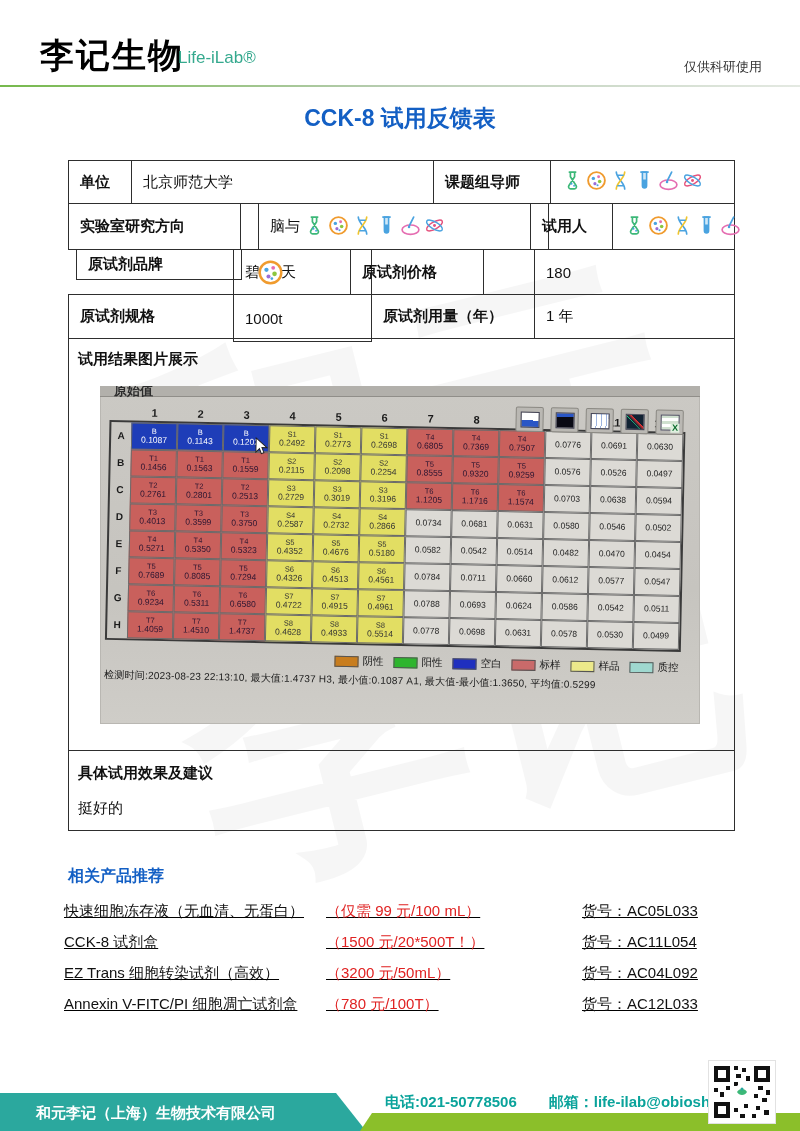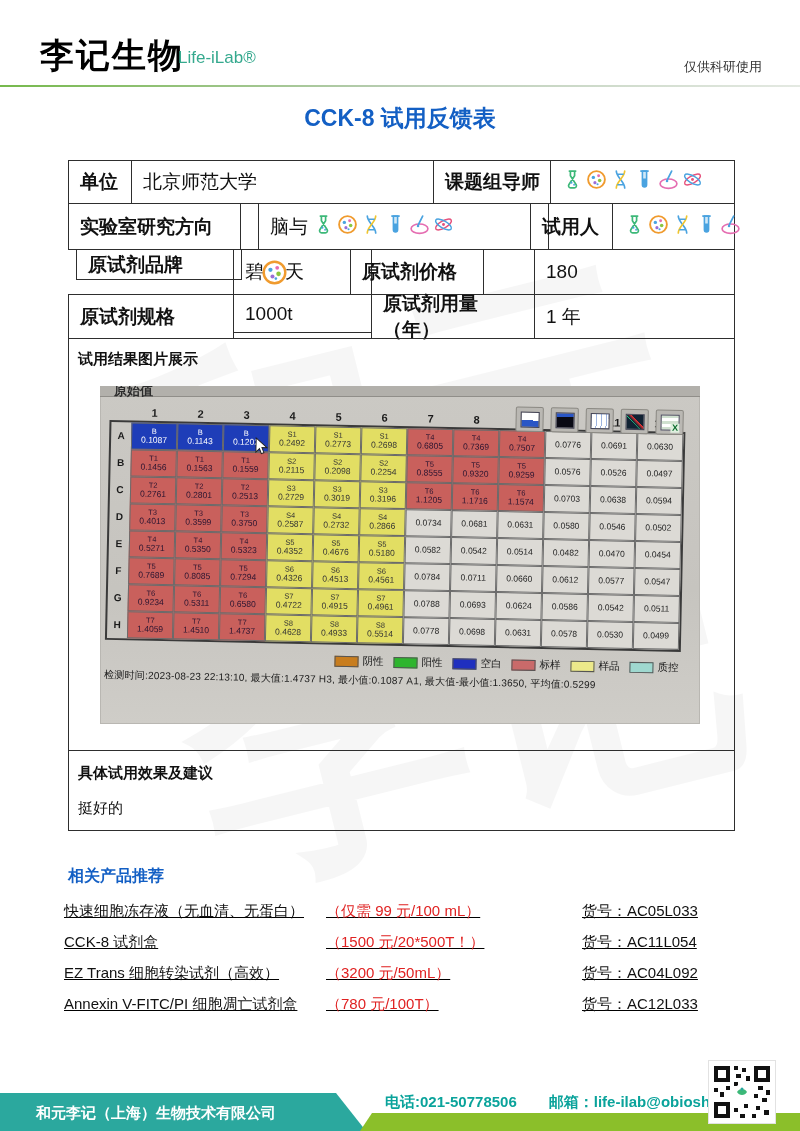--- a/index.html
+++ b/index.html
@@ -14,21 +14,21 @@
 
   
   .logo-cn { left:40px; top:33px; font-size:34px; font-weight:bold; color:#000000; letter-spacing:2px; }
   .logo-en { left:178px; top:48px; font-size:17px; color:#35a98e; }
   .header-note { left:684px; top:50px; font-size:13px; color:#333;margin-top:8px; }
   .divider { left:0; top:85px; width:800px; height:2px; background:linear-gradient(to right,#76b94c,#b9cdb4,#e4e9e2); }
 
   .page-title { left:0; top:103px; width:800px; text-align:center; font-size:23px; font-weight:bold; color:#135fc4; }
 
   
-  .cell { position:absolute; border:1.4px solid #2e2e2e; display:flex; align-items:center; padding-left:11px; font-size:19px; color:#111; z-index:1; background:transparent; }
+  .cell { position:absolute; border:1.4px solid #2e2e2e; display:flex; align-items:center; padding-left:11px; font-size:15px; color:#111; z-index:1; background:transparent; }
   .cell.lab { font-weight:bold; }
   .icon-cluster { display:flex; align-items:center; gap:3px; }
   .icon-cluster svg { width:21px; height:21px; }
   .brand-ic svg { width:27px; height:27px; margin:0 -3px; vertical-align:middle; }
 
   .result-label { position:absolute; left:78px; top:350px; font-size:15px; font-weight:bold; color:#111; z-index:2; }
   .fb-label { position:absolute; left:78px; top:764px; font-size:15px; font-weight:bold; color:#111; z-index:2; }
   .fb-value { position:absolute; left:78px; top:799px; font-size:15px; color:#111; z-index:2; }
 
   
@@ -208,21 +208,21 @@
     <span>碧</span>
       <span class="brand-ic"><svg>
           <use href="#i-cell"></use>
         </svg></span>
       <span>天</span>
   </div>
   <div class="cell lab" style="left:350px;top:249px;width:134px;height:46px;">原试剂价格</div>
   <div class="cell" style="left:534px;top:249px;width:201px;height:46px;">180</div>
 
   <div class="cell lab" style="left:68px;top:294px;width:166px;height:45px;">原试剂规格</div>
-  <div class="cell" style="left:233px;top:294px;width:139px;height:39px;">1000t</div>
+  <div class="cell" style="left:233px;top:294px;width:139px;height:48px;">1000t</div>
   <div class="cell lab" style="left:371px;top:294px;width:164px;height:45px;">原试剂用量（年）</div>
   <div class="cell" style="left:534px;top:294px;width:201px;height:45px;">1 年</div>
 
   <div class="cell" style="left:68px;top:338px;width:667px;height:413px;"></div>
   <div class="result-label">试用结果图片展示</div>
 
   <div class="photo">
     <div class="photo-top"></div>
     <div class="photo-title">原始值</div>
     <div class="photo-inner">

